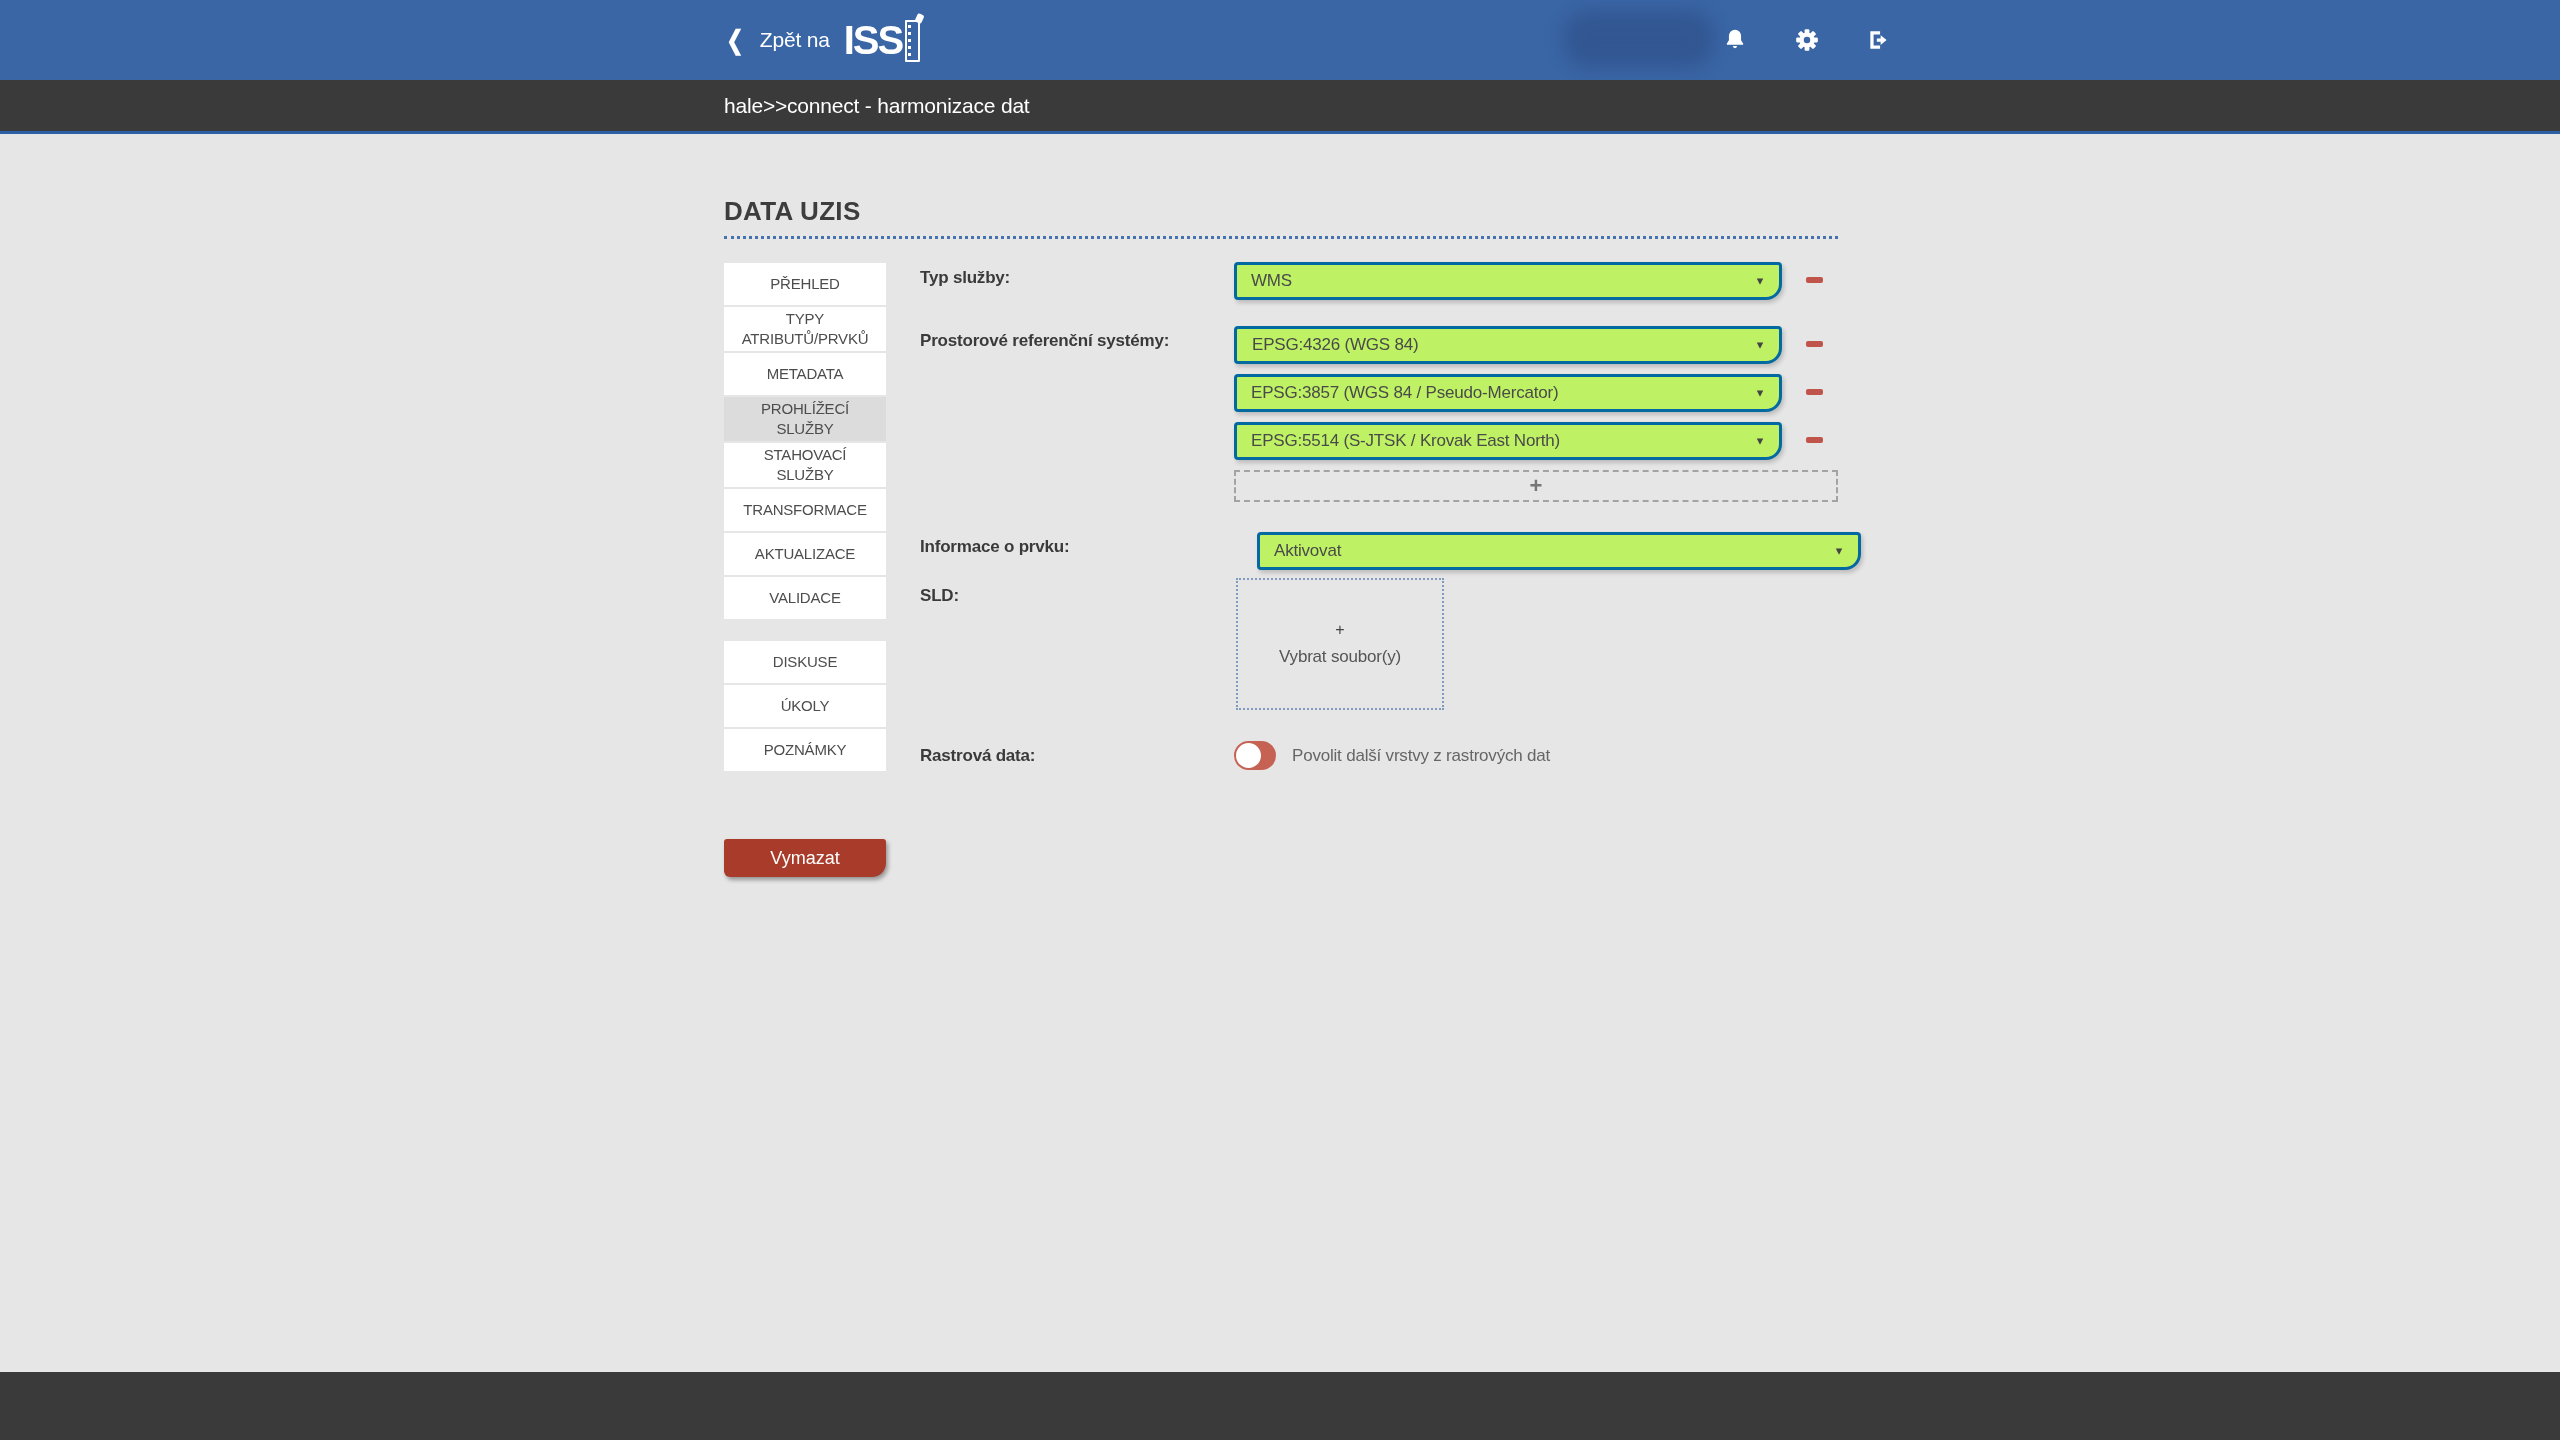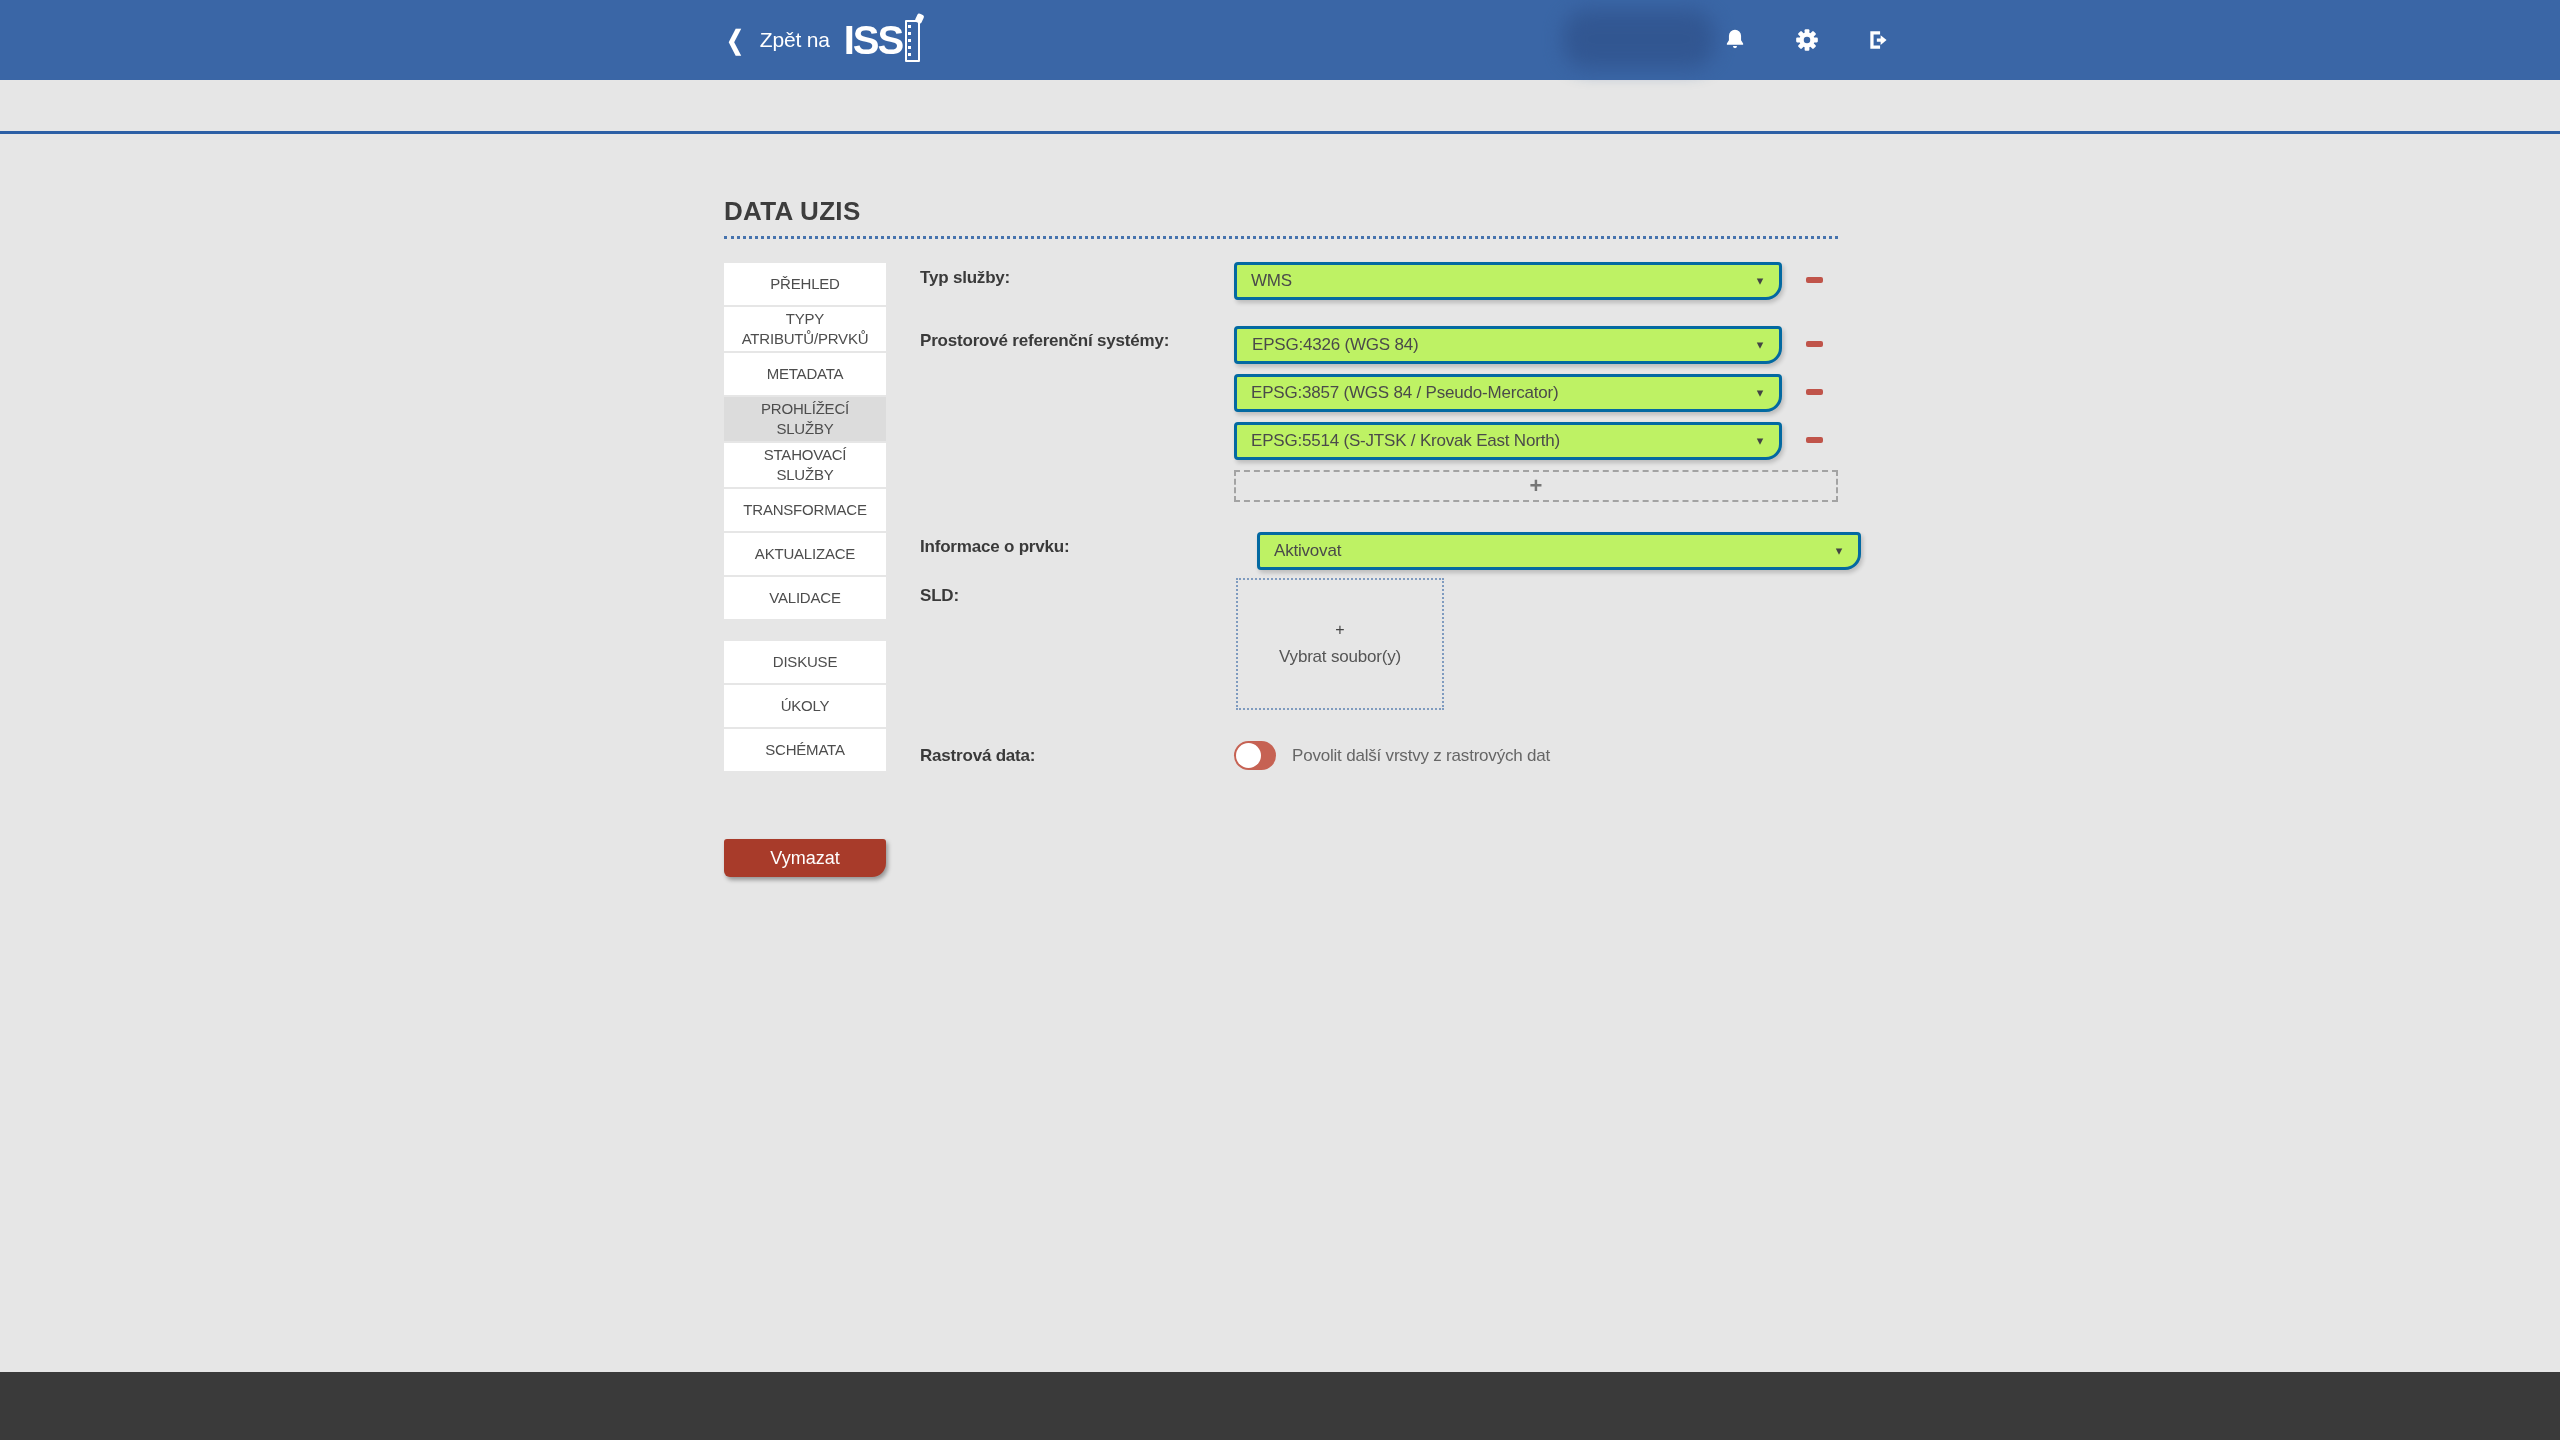--- a/index.html
+++ b/index.html
@@ -113,39 +113,42 @@
       </div>
       <div class="icon-btn">
         <svg width="26" height="26" viewBox="0 0 24 24" fill="#fff">
           <path d="M4 4h9v3H7v10h6v3H4z"></path>
           <path d="M13.5 7.5l5.5 4.5-5.5 4.5v-3H10v-3h3.5z"></path>
         </svg>
       </div>
     </div>
   </div>
 
+  <div class="crumb-bar">
+    <div class="crumb-title">hale&gt;&gt;connect - harmonizace dat</div>
+  </div>
   <div class="blue-line"></div>
 
 
   <div class="page-title">DATA UZIS</div>
   <div class="title-rule"></div>
 
   <div class="sidebar">
     <div class="side-item">PŘEHLED</div>
     <div class="side-item">TYPY ATRIBUTŮ/PRVKŮ</div>
     <div class="side-item">METADATA</div>
     <div class="side-item active">PROHLÍŽECÍ SLUŽBY</div>
     <div class="side-item">STAHOVACÍ SLUŽBY</div>
     <div class="side-item">TRANSFORMACE</div>
     <div class="side-item">AKTUALIZACE</div>
     <div class="side-item">VALIDACE</div>
     <div class="side-gap"></div>
     <div class="side-item">DISKUSE</div>
     <div class="side-item">ÚKOLY</div>
-    <div class="side-item">SCHÉMATA</div>
+    <div class="side-item">POZNÁMKY</div>
   </div>
   <button class="delete-btn">Vymazat</button>
 
   <div class="f-label" style="top:268px;">Typ služby:</div>
   <div class="f-label" style="top:331px;">Prostorové referenční systémy:</div>
   <div class="f-label" style="top:537px;">Informace o prvku:</div>
   <div class="f-label" style="top:586px;">SLD:</div>
   <div class="f-label" style="top:746px;">Rastrová data:</div>
 
   <div class="sel" style="top:262px;width:548px;">

